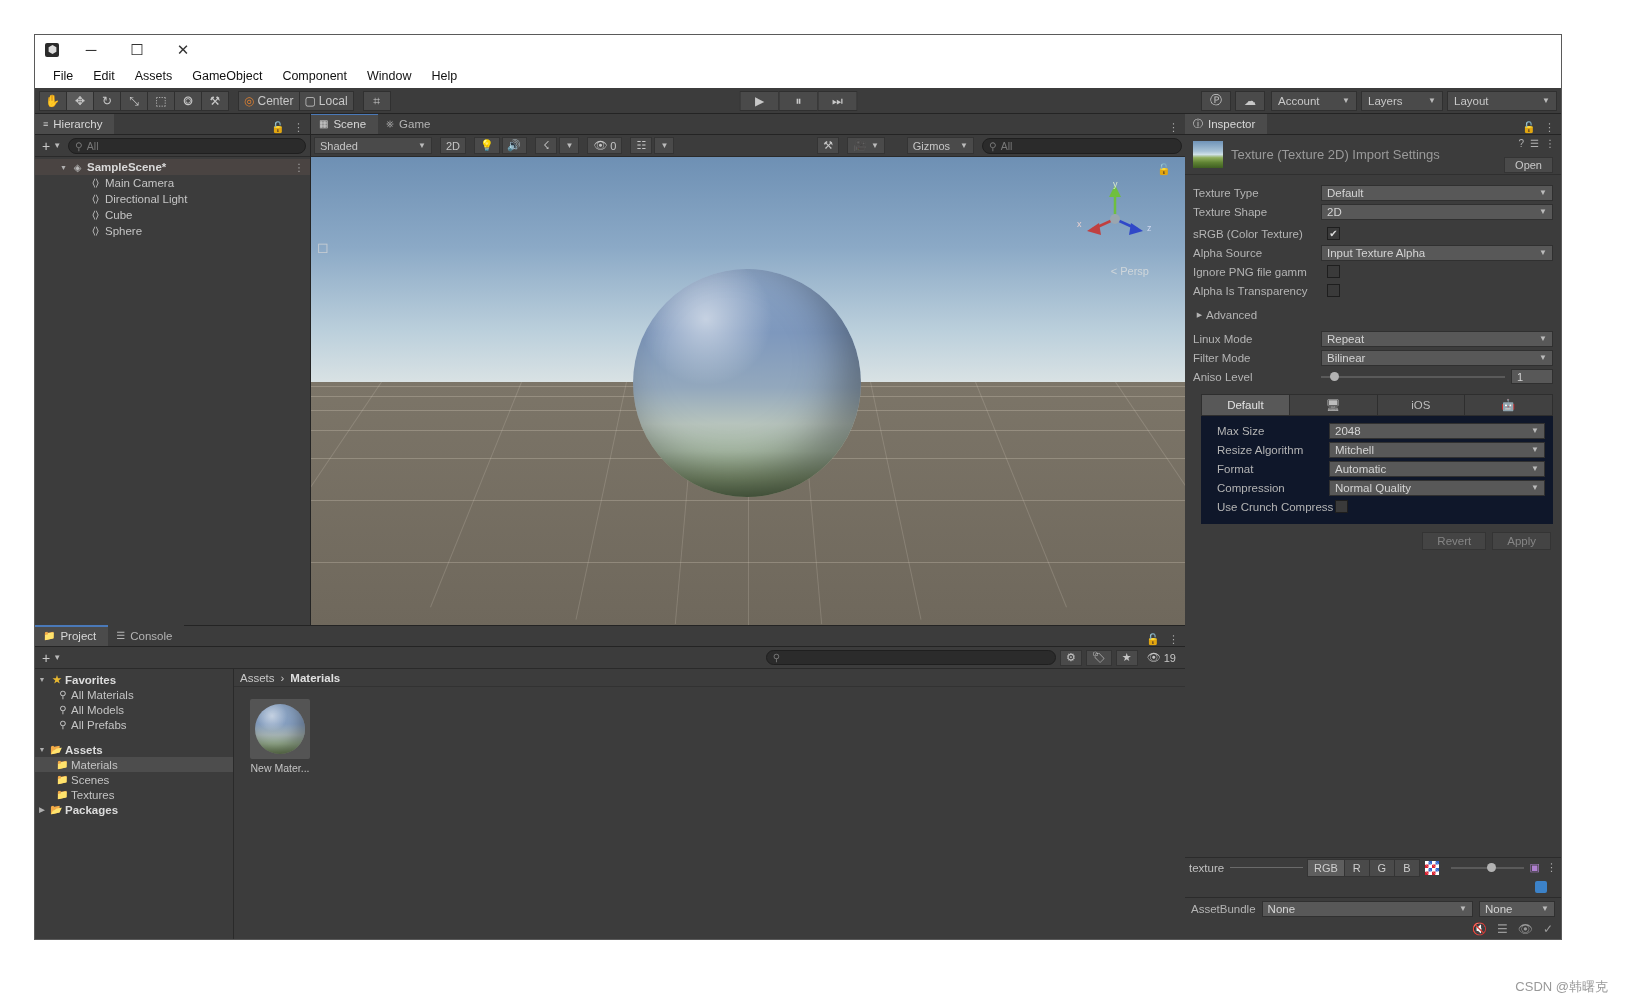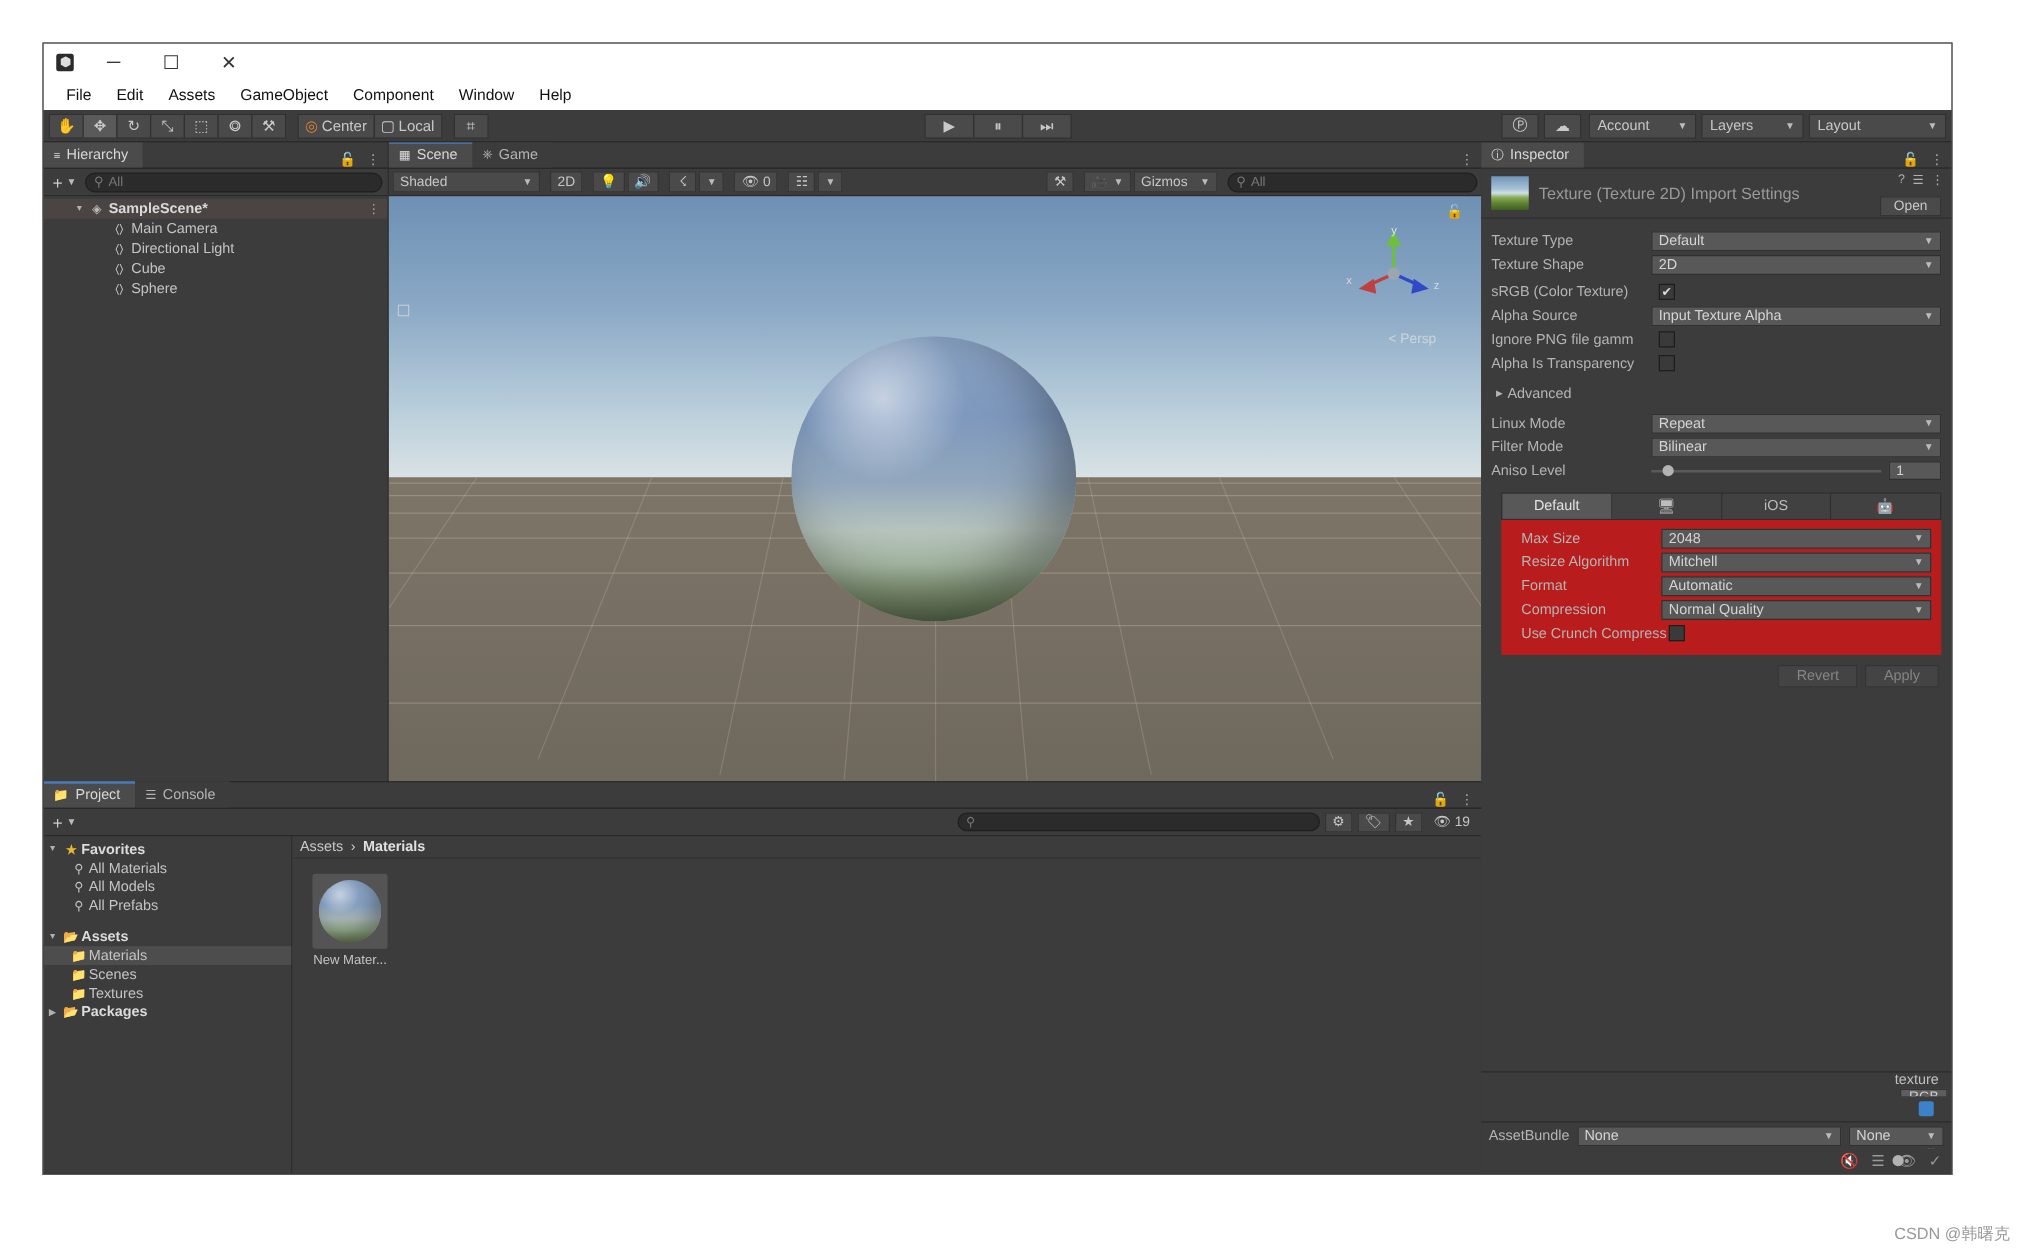--- a/index.html
+++ b/index.html
@@ -248,30 +248,30 @@
   .sl-knob { width:9px; height:9px; border-radius:50%; background:#b3b3b3; position:absolute; top:-3.5px; left:5%; }
   .sl-val { width:42px; height:15px; background:#585858; border:1px solid #303030; color:#d4d4d4; font-size:11px; display:flex; align-items:center; padding-left:5px; margin-left:6px; }
   .plat-tabs { display:flex; margin:8px 8px 0 16px; border:1px solid #2e2e2e; }
   .ptb {
     flex:1; height:20px; background:#414141; border-right:1px solid #2e2e2e;
     display:flex; align-items:center; justify-content:center;
     color:#bdbdbd; font-size:11.5px;
   }
   .ptb.active { background:#585858; color:#e2e2e2; }
   .ptb:last-child { border-right:none; }
-  .plat-body { padding:5px 8px 8px 16px; background:#b91c1c; margin:0 8px 0 16px; }
+  .plat-body { padding:5px 8px 8px 16px; background:#0f172a; margin:0 8px 0 16px; }
   .insp-actions {
     display:flex; justify-content:flex-end; gap:6px; padding:8px 10px 0 0;
   }
   .act-btn { background:#444; border:1px solid #343434; color:#858585; font-size:11.5px; padding:2px 14px; }
   .insp-spacer { flex:1; }
   
   .prev-bar {
     height:20px; background:#3c3c3c; border-top:1px solid #2b2b2b;
-    display:flex; align-items:flex-end; padding:0 4px; gap:0;flex-direction:column;
+    display:flex; align-items:center; padding:0 4px; gap:0;
   }
   .prev-name { color:#c0c0c0; font-size:11.5px; padding-right:6px; }
   .prev-dash { flex:1; height:1px; border-top:1px double #6a6a6a; margin-right:4px; }
   .ch-btn {
     min-width:26px; height:18px; background:#4a4a4a; border:1px solid #343434;
     display:flex; align-items:center; justify-content:center;
     color:#cfcfcf; font-size:11px; padding:0 6px; margin-right:-1px;
   }
   .ch-btn.active { background:#5e5e5e; }
   .checker {
@@ -479,21 +479,21 @@
               <span>👁</span>
               <span style="margin-left:3px;">0</span>
             </div>
             <div class="sbtn" style="margin-left:6px;">☷</div>
             <div class="sbtn" style="min-width:14px;">
                 <span class="caret" style="margin-left:0;">▼</span>
               </div>
             <div style="flex:1;"></div>
             <div class="sbtn">⚒</div>
             <div class="sbtn" style="margin-left:6px;">🎥<span class="caret" style="margin-left:4px;">▼</span></div>
-            <div class="sbtn" style="margin-left:0;align-items:center;">
+            <div class="sbtn" style="margin-left:20px;align-items:center;">
               <span>Gizmos</span>
               <span class="caret">▼</span>
             </div>
             <div class="mini-search" style="flex:0 0 200px;margin-left:6px;">
               <span>⚲</span>
               <span>All</span>
             </div>
           </div>
           <div id="viewport">
             <div class="sky"></div>

